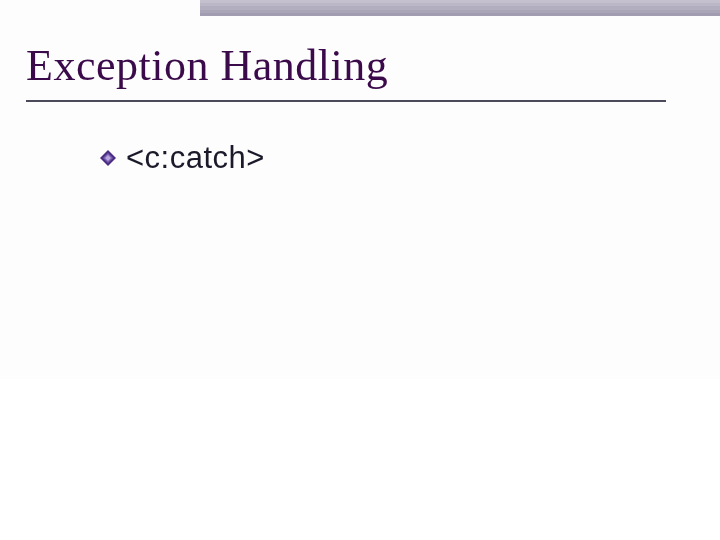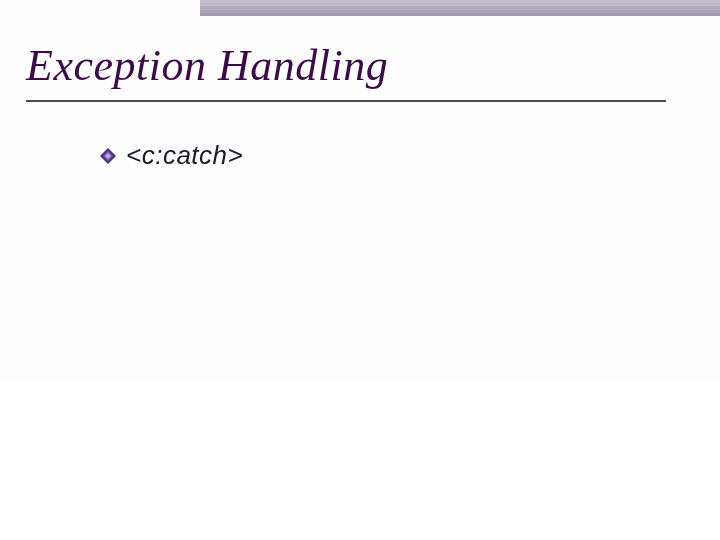--- a/index.html
+++ b/index.html
@@ -16,21 +16,20 @@
     width: 720px;
     height: 379px;
     box-sizing: border-box;
     
     background-color: #fdfdfd;
     background-image:
       radial-gradient(circle, rgba(120,120,120,0.35) 0.6px, transparent 0.6px),
       radial-gradient(circle, rgba(120,120,120,0.35) 0.6px, transparent 0.6px);
     background-size: 18px 18px, 18px 18px;
     background-position: 0 0, 9px 9px;
-    font-style: italic;
   }
   .topbar {
     position: absolute;
     top: 0;
     left: 200px;
     right: 0;
     height: 16px;
     background: linear-gradient(to bottom,
       #c5c0ce 0%, #c5c0ce 20%,
       #bcb7c6 20%, #bcb7c6 40%,
@@ -63,21 +62,21 @@
     align-items: center;
   }
   .bullet-icon {
     width: 16px;
     height: 16px;
     margin-right: 10px;
     display: inline-block;
   }
   .bullet-text {
     font-family: Verdana, Arial, sans-serif;
-    font-size: 26px;
+    font-size: 31px;
     color: #1a1a2a;
     letter-spacing: 0.5px;
   }
 </style>
 </head>
 <body>
 
 <div class="slide">
   <div class="topbar"></div>
 

